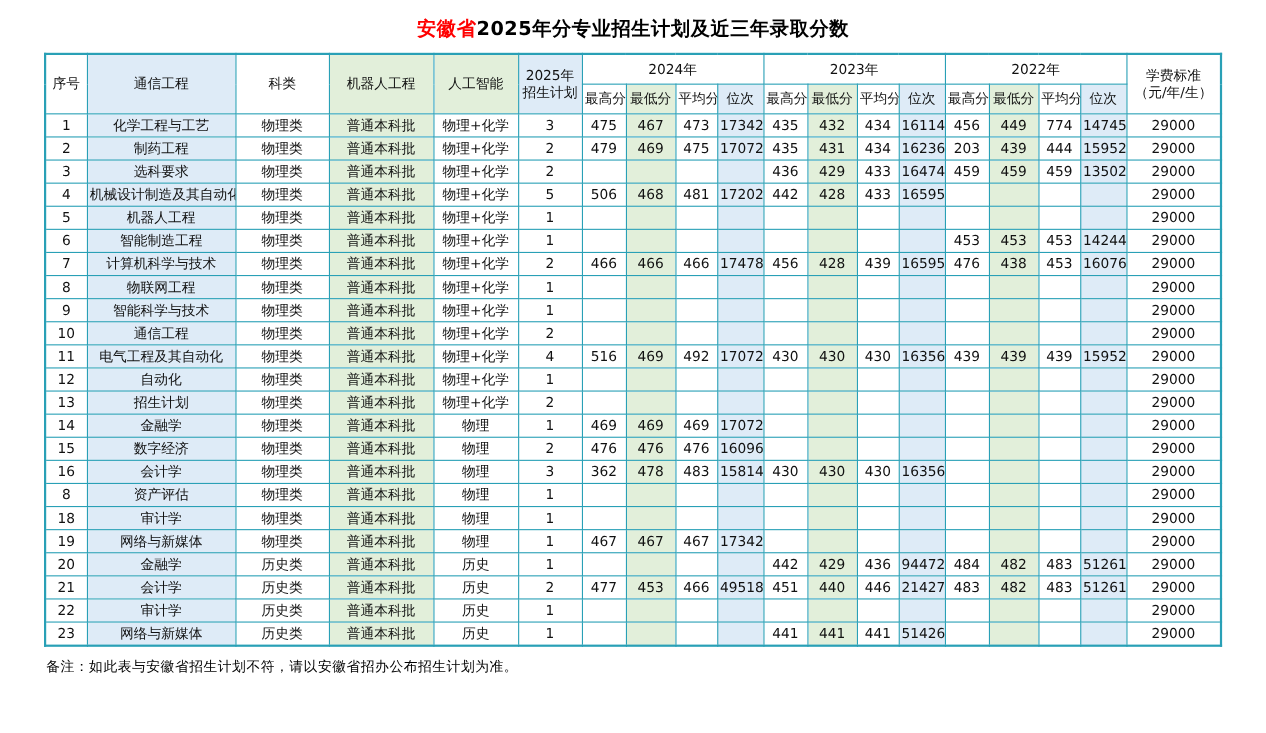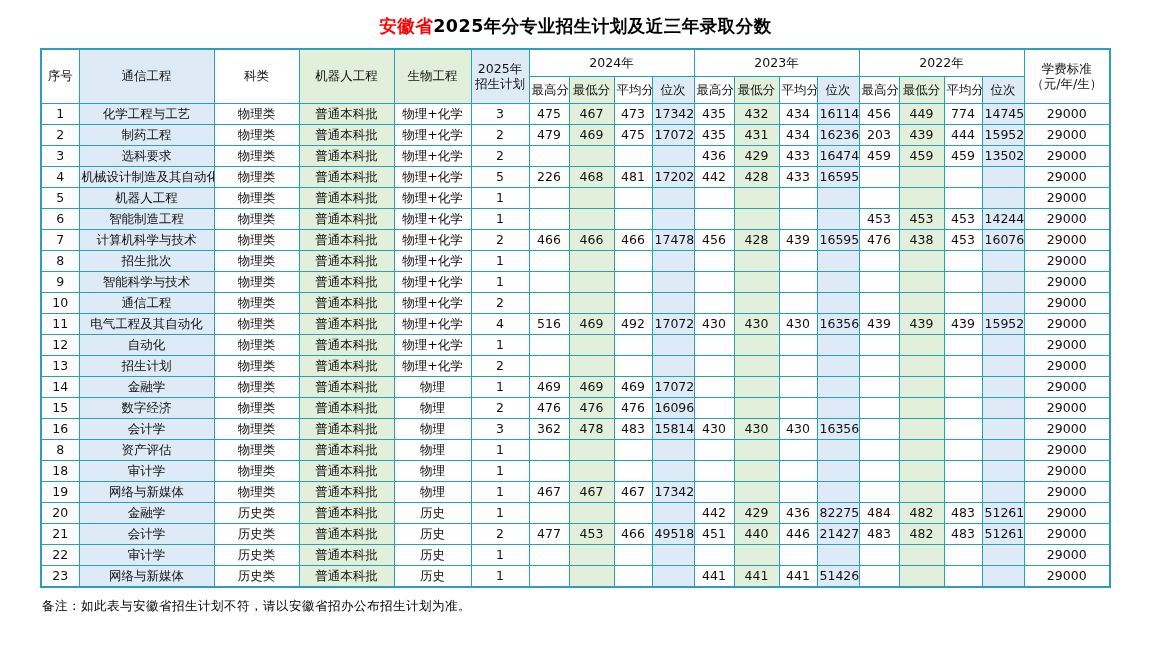--- a/index.html
+++ b/index.html
@@ -63,21 +63,21 @@
         <col style="width:38px">
         <col style="width:42px">
       <col style="width:86px">
     </colgroup>
     <thead>
         <tr>
           <th rowspan="2">序号</th>
           <th class="blue" rowspan="2">通信工程</th>
           <th rowspan="2">科类</th>
           <th class="green" rowspan="2">机器人工程</th>
-          <th class="green" rowspan="2">生物工程</th>
+          <th class="green" rowspan="2">人工智能</th>
           <th class="blue" rowspan="2">2025年<br>招生计划</th>
           <th colspan="4">2024年</th>
           <th colspan="4">2023年</th>
           <th colspan="4">2022年</th>
           <th rowspan="2">学费标准<br>（元/年/生）</th>
         </tr>
         <tr>
           <th>最高分</th>
           <th class="green">最低分</th>
           <th>平均分</th>
@@ -156,21 +156,21 @@
           <td class="blue">135021</td>
           <td>29000</td>
         </tr>
         <tr>
           <td>4</td>
           <td class="blue major">机械设计制造及其自动化</td>
           <td>物理类</td>
           <td class="green">普通本科批</td>
           <td>物理+化学</td>
           <td class="plan">5</td>
-          <td>226</td>
+          <td>506</td>
           <td class="green">468</td>
           <td>481</td>
           <td class="blue">172027</td>
           <td>442</td>
           <td class="green">428</td>
           <td>433</td>
           <td class="blue">165958</td>
           <td></td>
           <td class="green"></td>
           <td></td>
@@ -235,21 +235,21 @@
           <td>439</td>
           <td class="blue">165958</td>
           <td>476</td>
           <td class="green">438</td>
           <td>453</td>
           <td class="blue">160762</td>
           <td>29000</td>
         </tr>
         <tr>
           <td>8</td>
-          <td class="blue major">招生批次</td>
+          <td class="blue major">物联网工程</td>
           <td>物理类</td>
           <td class="green">普通本科批</td>
           <td>物理+化学</td>
           <td class="plan">1</td>
           <td></td>
           <td class="green"></td>
           <td></td>
           <td class="blue"></td>
           <td></td>
           <td class="green"></td>
@@ -499,21 +499,21 @@
           <td class="green">普通本科批</td>
           <td>历史</td>
           <td class="plan">1</td>
           <td></td>
           <td class="green"></td>
           <td></td>
           <td class="blue"></td>
           <td>442</td>
           <td class="green">429</td>
           <td>436</td>
-          <td class="blue">82275</td>
+          <td class="blue">94472</td>
           <td>484</td>
           <td class="green">482</td>
           <td>483</td>
           <td class="blue">51261</td>
           <td>29000</td>
         </tr>
         <tr>
           <td>21</td>
           <td class="blue major">会计学</td>
           <td>历史类</td>

